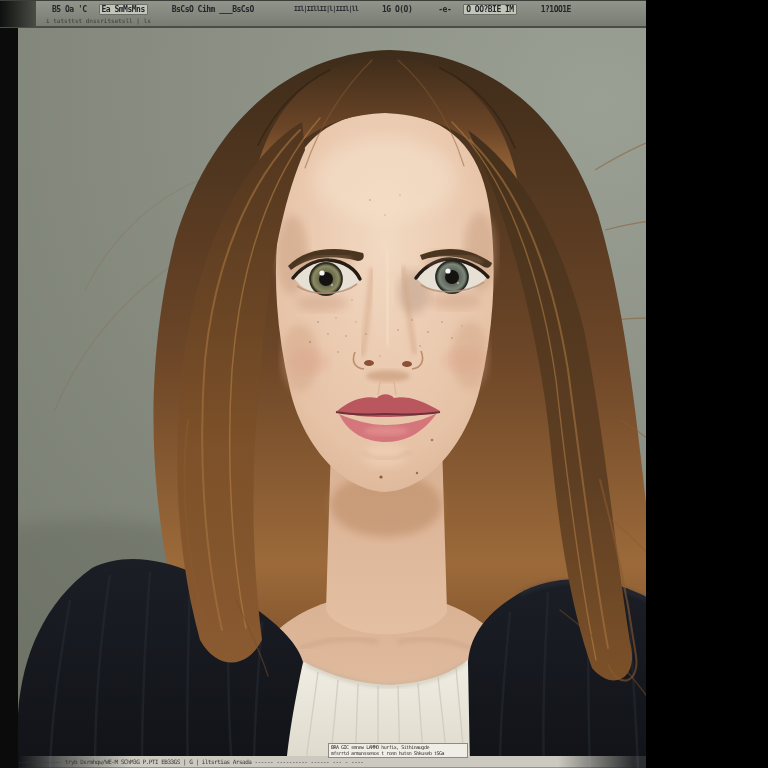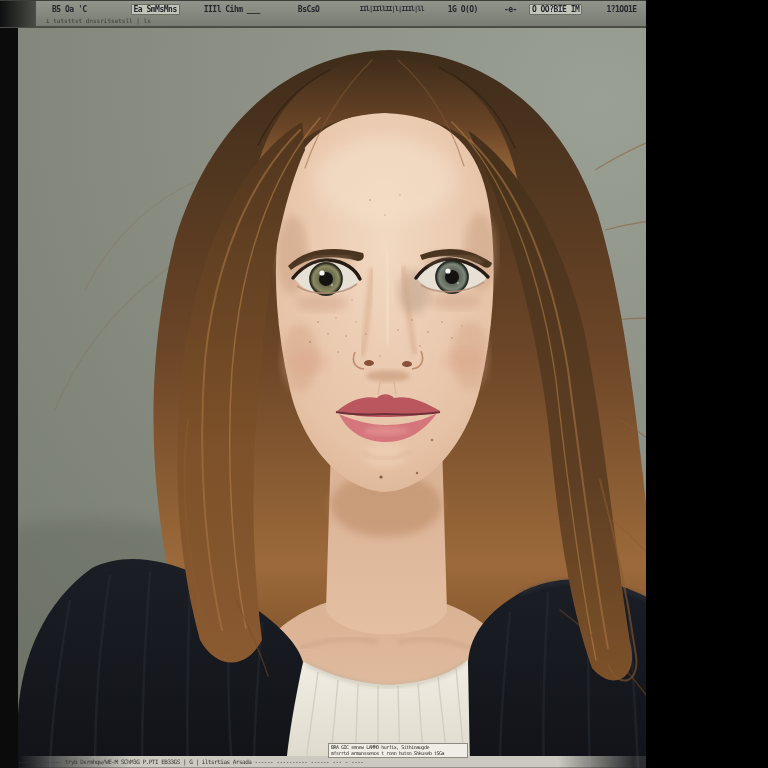--- a/index.html
+++ b/index.html
@@ -13,24 +13,24 @@
   .tb-row1{position:absolute;left:40px;top:1px;right:2px;height:14px;display:flex;align-items:center;
     gap:0;white-space:nowrap;overflow:hidden;}
   .chunk{font-family:"DejaVu Sans Mono","Liberation Mono",monospace;font-size:8px;font-weight:bold;
     color:#23262b;letter-spacing:-0.5px;filter:blur(.3px);flex:none;}
   .chunk.badge{background:#c2c5ba;border:1px solid #6a6d64;padding:0 2px;border-radius:1px;}
   .chunk.ticks{font-size:7px;letter-spacing:-1px;color:#2b2e33;}
   .tb-row2{position:absolute;left:46px;top:16px;height:10px;font-family:"DejaVu Sans Mono","Liberation Mono",monospace;
     font-size:6px;color:#3a3e36;letter-spacing:0;filter:blur(.3px);white-space:nowrap;}
   
   .tb-row1 .chunk:nth-child(1){margin-left:12px;}
-  .tb-row1 .chunk:nth-child(2){margin-left:44px;}
+  .tb-row1 .chunk:nth-child(2){margin-left:12px;}
   .tb-row1 .chunk:nth-child(3){margin-left:24px;}
   .tb-row1 .chunk:nth-child(4){}
-  .tb-row1 .chunk:nth-child(5){margin-left:38px;}
+  .tb-row1 .chunk:nth-child(5){}
   .tb-row1 .chunk:nth-child(6){margin-left:40px;text-align:right;}
   .tb-row1 .chunk:nth-child(7){margin-left:24px;}
   .tb-row1 .chunk:nth-child(8){margin-left:26px;}
   .tb-row1 .chunk:nth-child(9){margin-left:12px;text-align:right;}
   .tb-row1 .chunk:nth-child(10){margin-left:24px;}
   .tb-row1 .chunk:nth-child(11){}
   
   .photo{position:absolute;top:28px;left:0;z-index:1;}
   
   .caption-strip{position:absolute;left:18px;right:0;bottom:0;height:12px;z-index:6;
@@ -46,21 +46,21 @@
 </head>
 <body>
 
 <div id="stage">
 
   <div class="toolbar">
     <div class="tb-corner"></div>
     <div class="tb-row1">
       <span class="chunk">B5 Oa 'C</span>
       <span class="chunk badge">Ea SmMsMns</span>
-      <span class="chunk">IIIl Ci</span>
+      <span class="chunk">BsCsO Ci</span>
       <span class="chunk">hm ___</span>
       <span class="chunk">BsCsO</span>
       <span class="chunk ticks">IIl|IIllII|l|IIIl|ll</span>
       <span class="chunk">1G O(O)</span>
       <span class="chunk">-e-</span>
       <span class="chunk badge">O OO?BIE IM</span>
       <span class="chunk">1?1</span>
       <span class="chunk">OO1E</span>
     </div>
     <div class="tb-row2">i tatsttst dnssritsetsll | ls</div>

